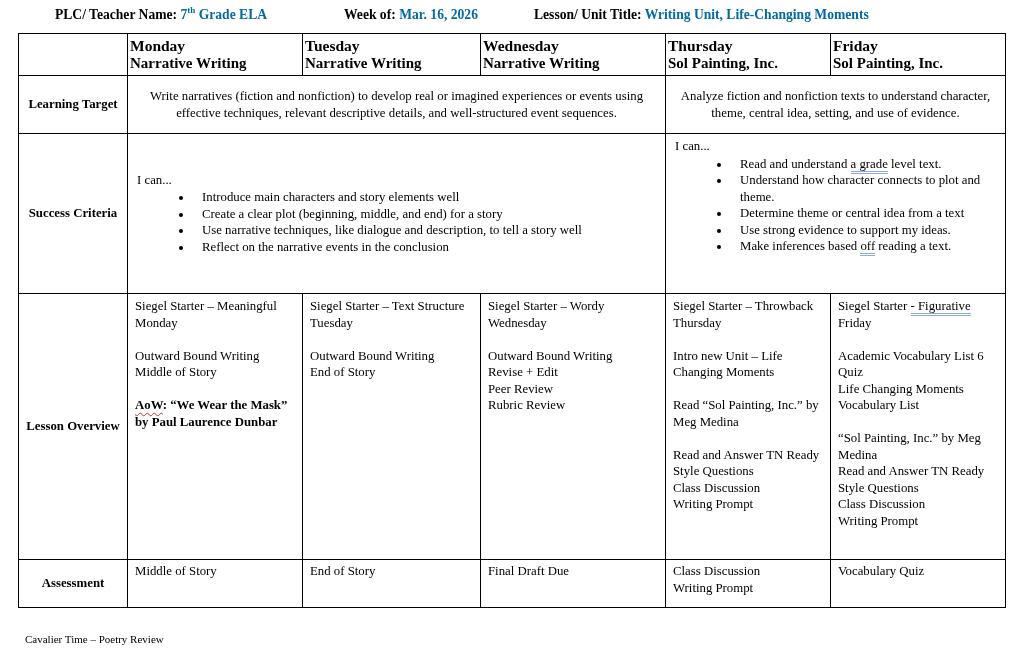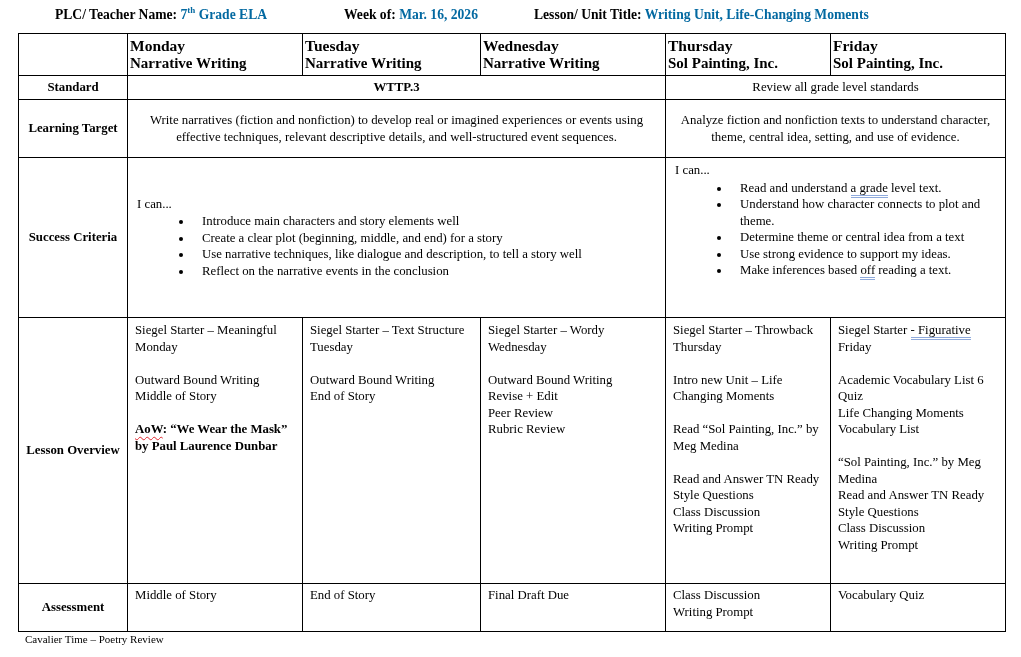--- a/index.html
+++ b/index.html
@@ -108,25 +108,20 @@
     <td class="daycell">
       <div class="dayname">Thursday</div>
       <div class="daysub">Sol Painting, Inc.</div>
     </td>
     <td class="daycell">
       <div class="dayname">Friday</div>
       <div class="daysub">Sol Painting, Inc.</div>
     </td>
   </tr>
 
-  <tr class="r-std">
-    <td class="rowlabel">Standard</td>
-    <td class="cmid bold" colspan="3">WTTP.3</td>
-    <td class="cmid" colspan="2">Review all grade level standards</td>
-  </tr>
 
   <tr class="r-lt">
     <td class="rowlabel">Learning Target</td>
     <td class="cmid" colspan="3">Write narratives (fiction and nonfiction) to develop real or imagined experiences or events using effective techniques, relevant descriptive details, and well-structured event sequences.</td>
     <td class="cmid" colspan="2">Analyze fiction and nonfiction texts to understand character, theme, central idea, setting, and use of evidence.</td>
   </tr>
 
   <tr class="r-sc">
     <td class="rowlabel">Success Criteria</td>
     <td class="sc-cell sc-mid" colspan="3">

